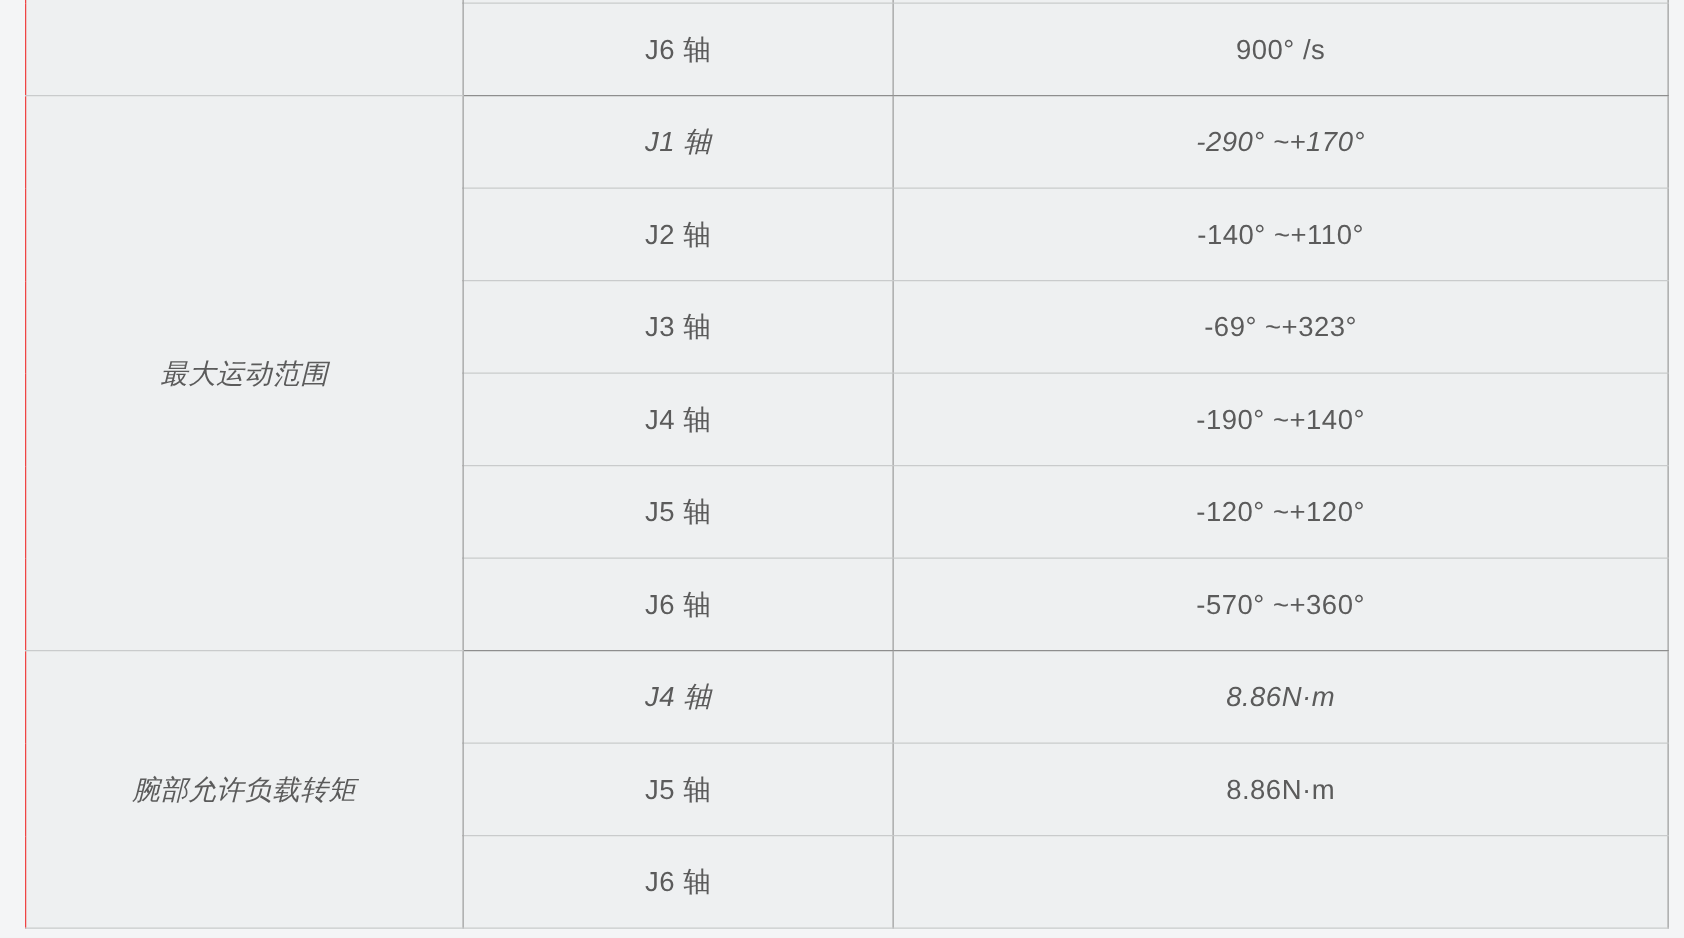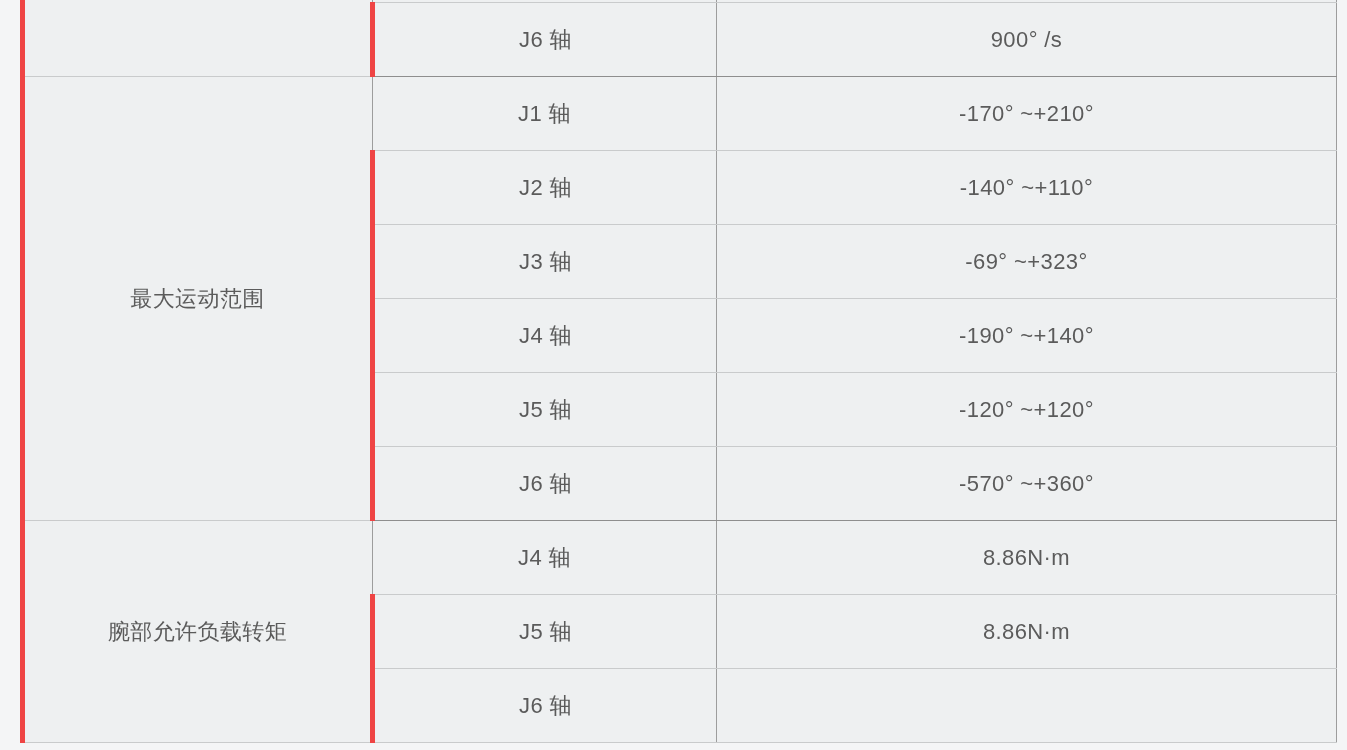--- a/index.html
+++ b/index.html
@@ -51,35 +51,36 @@
     font-size: 22px;
     font-weight: 400;
     letter-spacing: 0.4px;
     background: #eef0f1;
     border-right: 1px solid #9d9d9d;
     border-bottom: 1px solid #c9cbcc;
     white-space: nowrap;
   }
 
   table.spec-table td:first-child {
-    border-left: 5px solid #ef4444;
+    border-left: 1px solid #ef4444;
   }
 
   
   td.group-label {
     font-size: 21px;
     letter-spacing: 1px;
   }
 
   
   tr.section-end > td {
     border-bottom: 1px solid #8e8e8e;
   }
   tr.section-start > td {
     border-top: 1px solid #8e8e8e;
+    font-style: italic;
   }
 
   tr.first-row > td {
     border-top: 1px solid #8e8e8e;
   }
 
   .axis-cell { letter-spacing: 1px; }
   .value-cell { letter-spacing: 0.6px; }
 </style>
 </head>
@@ -101,21 +102,21 @@
           <td class="value-cell">560° /s</td>
         </tr>
         <tr class="section-end">
           <td class="axis-cell">J6 轴</td>
           <td class="value-cell">900° /s</td>
         </tr>
 
         <tr class="section-start">
           <td class="group-label" rowspan="6">最大运动范围</td>
           <td class="axis-cell">J1 轴</td>
-          <td class="value-cell">-170° ~+210°</td>
+          <td class="value-cell">-290° ~+170°</td>
         </tr>
         <tr>
           <td class="axis-cell">J2 轴</td>
           <td class="value-cell">-140° ~+110°</td>
         </tr>
         <tr>
           <td class="axis-cell">J3 轴</td>
           <td class="value-cell">-69° ~+323°</td>
         </tr>
         <tr>

